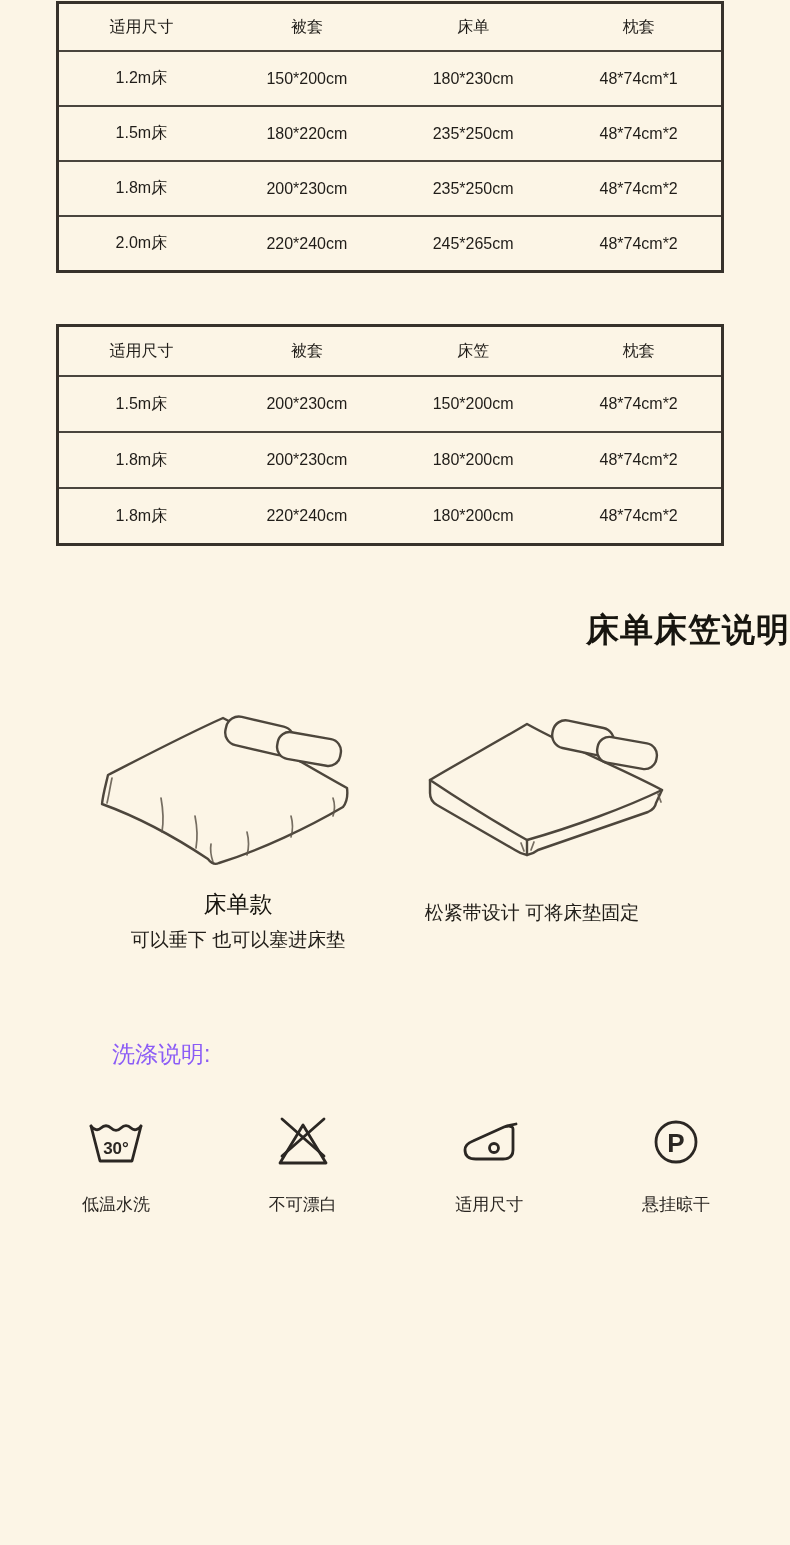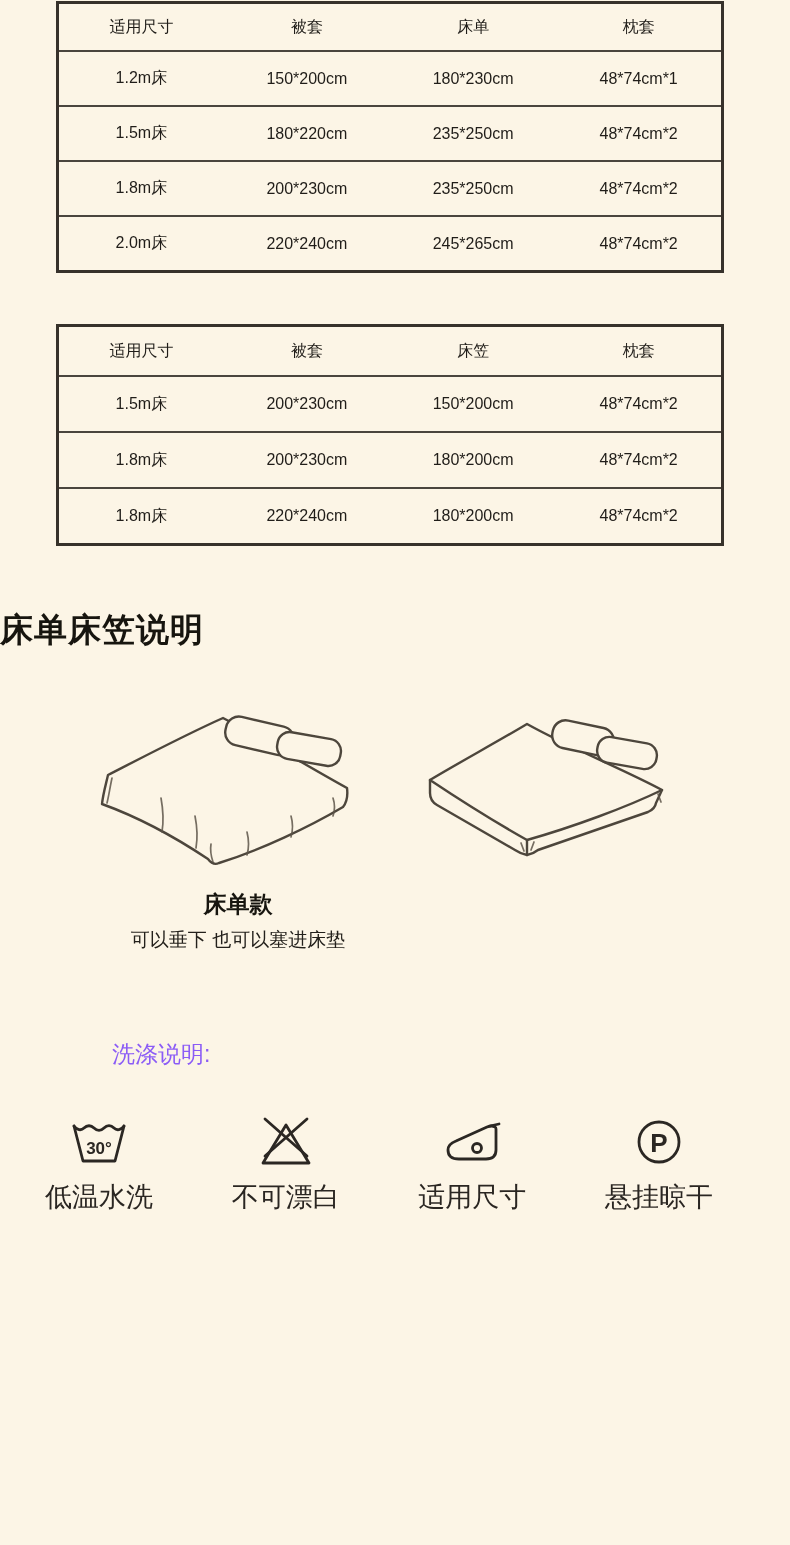--- a/index.html
+++ b/index.html
@@ -40,21 +40,21 @@
   #size-table-2 td { height: 54px; }
   table.size-table tr.data-row td { border-top: 2px solid #4a453e; }
   table.size-table tr.data-row:first-of-type td { border-top: 2px solid #4a453e; }
 
   
   .section-title {
     position: absolute;
     top: 612px;
     left: 0;
     width: 790px;
-    text-align: left;
+    text-align: right;
     font-size: 33px;
     line-height: 36px;
     font-weight: 700;
     letter-spacing: 1px;
     color: #17150f;
   }
 
   
   .bed-figure { position: absolute; }
   #bed-figure-sheet  { left: 95px;  top: 712px; width: 260px; height: 160px; }
@@ -65,50 +65,50 @@
   .fold { stroke: #5d5549; stroke-width: 1.7; opacity: .85; }
 
   .bed-label {
     position: absolute;
     width: 300px;
     top: 891px;
     text-align: center;
   }
   #bed-label-sheet  { left: 88px; }
   #bed-label-fitted { left: 382px; }
-  .bed-name { font-size: 23px; line-height: 27px; font-weight: 700; color: #17150f; }
+  .bed-name { font-size: 23px; line-height: 27px; font-weight: 400; color: #17150f; }
   .bed-desc { margin-top: 8px; font-size: 19px; line-height: 28px; font-weight: 400; color: #23201b; }
 
   
   .care-heading {
     position: absolute;
     left: 112px;
     top: 1039px;
     font-size: 23px;
     font-weight: 400;
     color: #8b5cf6;
   }
   .care-row {
     position: absolute;
-    left: 29px;
+    left: 46px;
     top: 1116px;
     width: 700px;
     display: flex;
     justify-content: space-between;
   }
   .care-item {
     width: 140px;
     display: flex;
     flex-direction: column;
     align-items: center;
   }
   .care-item svg { width: 60px; height: 52px; display:block; }
   .care-stroke { stroke: #2b2723; fill: none; stroke-width: 2.8; stroke-linecap: round; stroke-linejoin: round; }
   .care-text { fill: #2b2723; stroke: none; font-family: "Liberation Sans", "DejaVu Sans", sans-serif; }
-  .care-label { margin-top: 11px; font-size: 27px; color: #2a2622; white-space: nowrap; }
+  .care-label { margin-top: 25px; font-size: 17px; color: #2a2622; white-space: nowrap; }
 </style>
 </head>
 <body>
 
 <div id="page">
 
   <table class="size-table" id="size-table-1">
     <colgroup>
         <col>
         <col>
@@ -238,20 +238,21 @@
   </div>
 
   <div class="bed-label" id="bed-label-sheet">
     <div class="bed-name">床单款</div>
     <div class="bed-desc">
       <div>可以垂下 也可以塞进床垫</div>
     </div>
   </div>
   <div class="bed-label" id="bed-label-fitted">
     <div class="bed-desc">
+      <div>松紧带设计 可将床垫固定</div>
     </div>
   </div>
 
   <div class="care-heading">洗涤说明:</div>
 
   <div class="care-row">
 
     <div class="care-item">
       <svg viewBox="0 0 60 52">
         <path class="care-stroke" d="M5,10 C8,14 12,15 15,12 C18,9 22,9 25,12 C28,15 32,15 35,12 C38,9 42,9 45,12 C48,15 52,14 55,10"></path>

